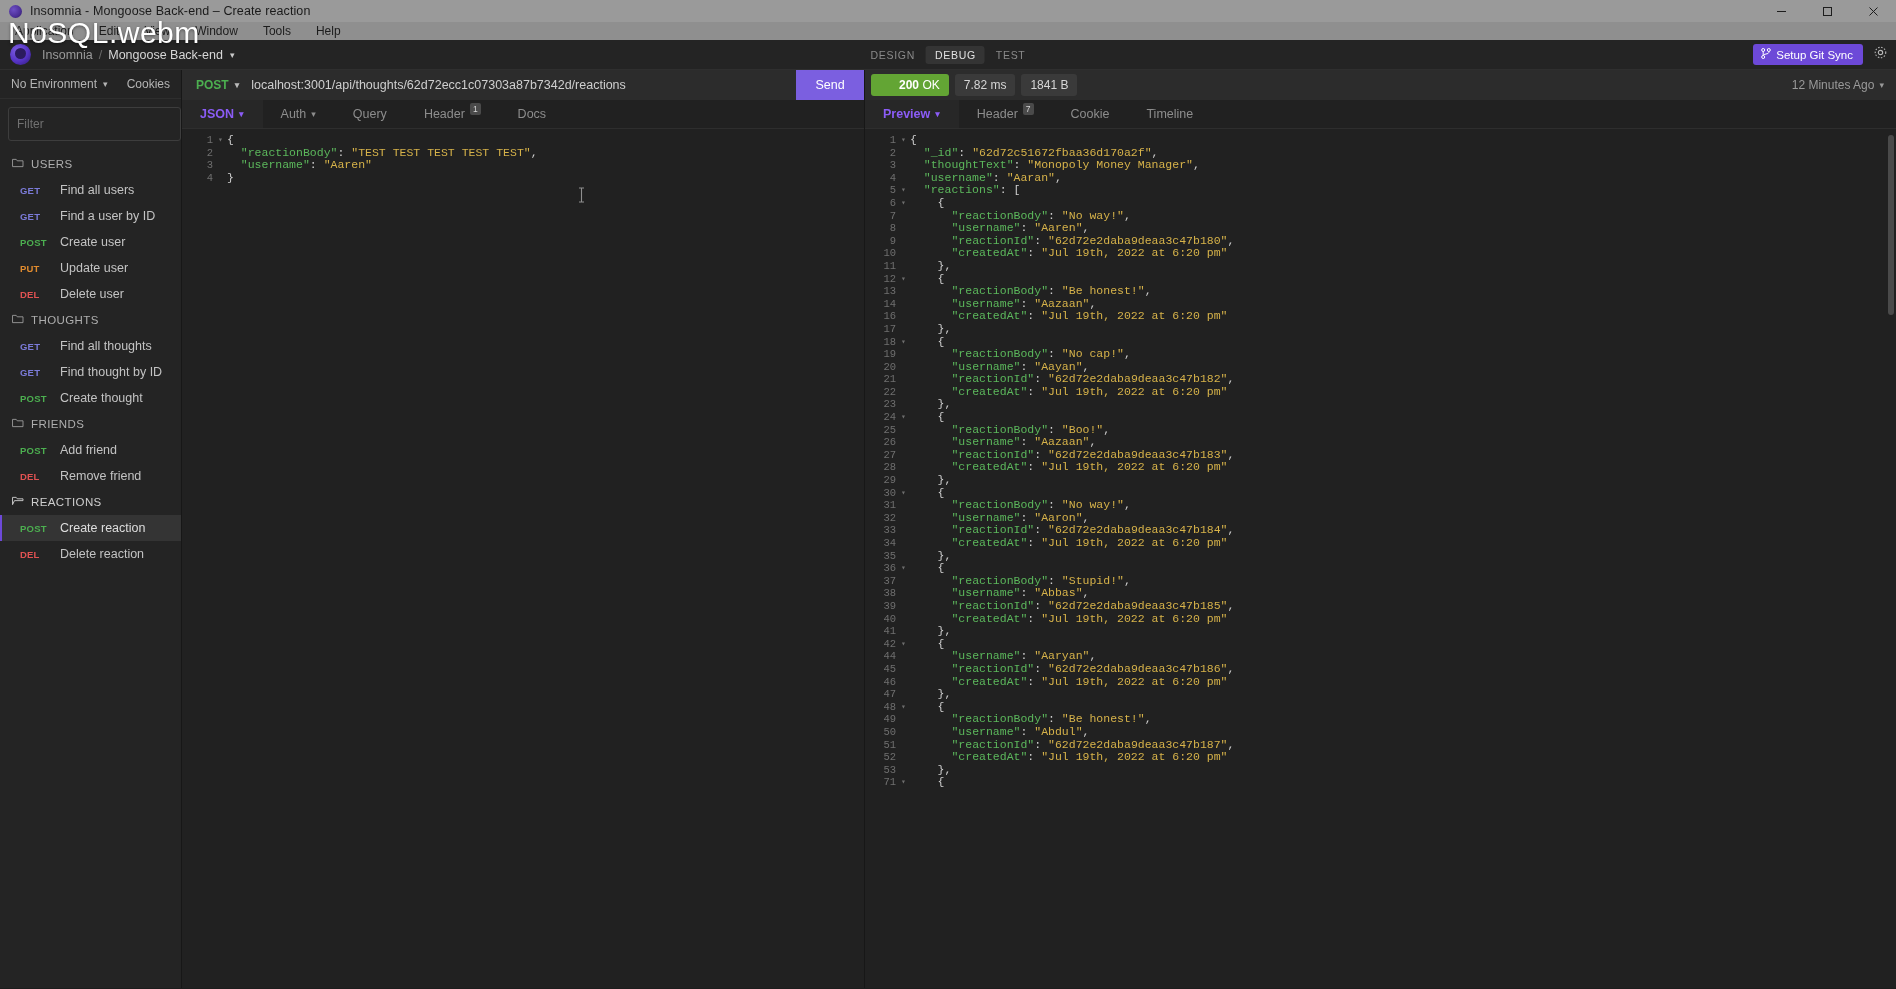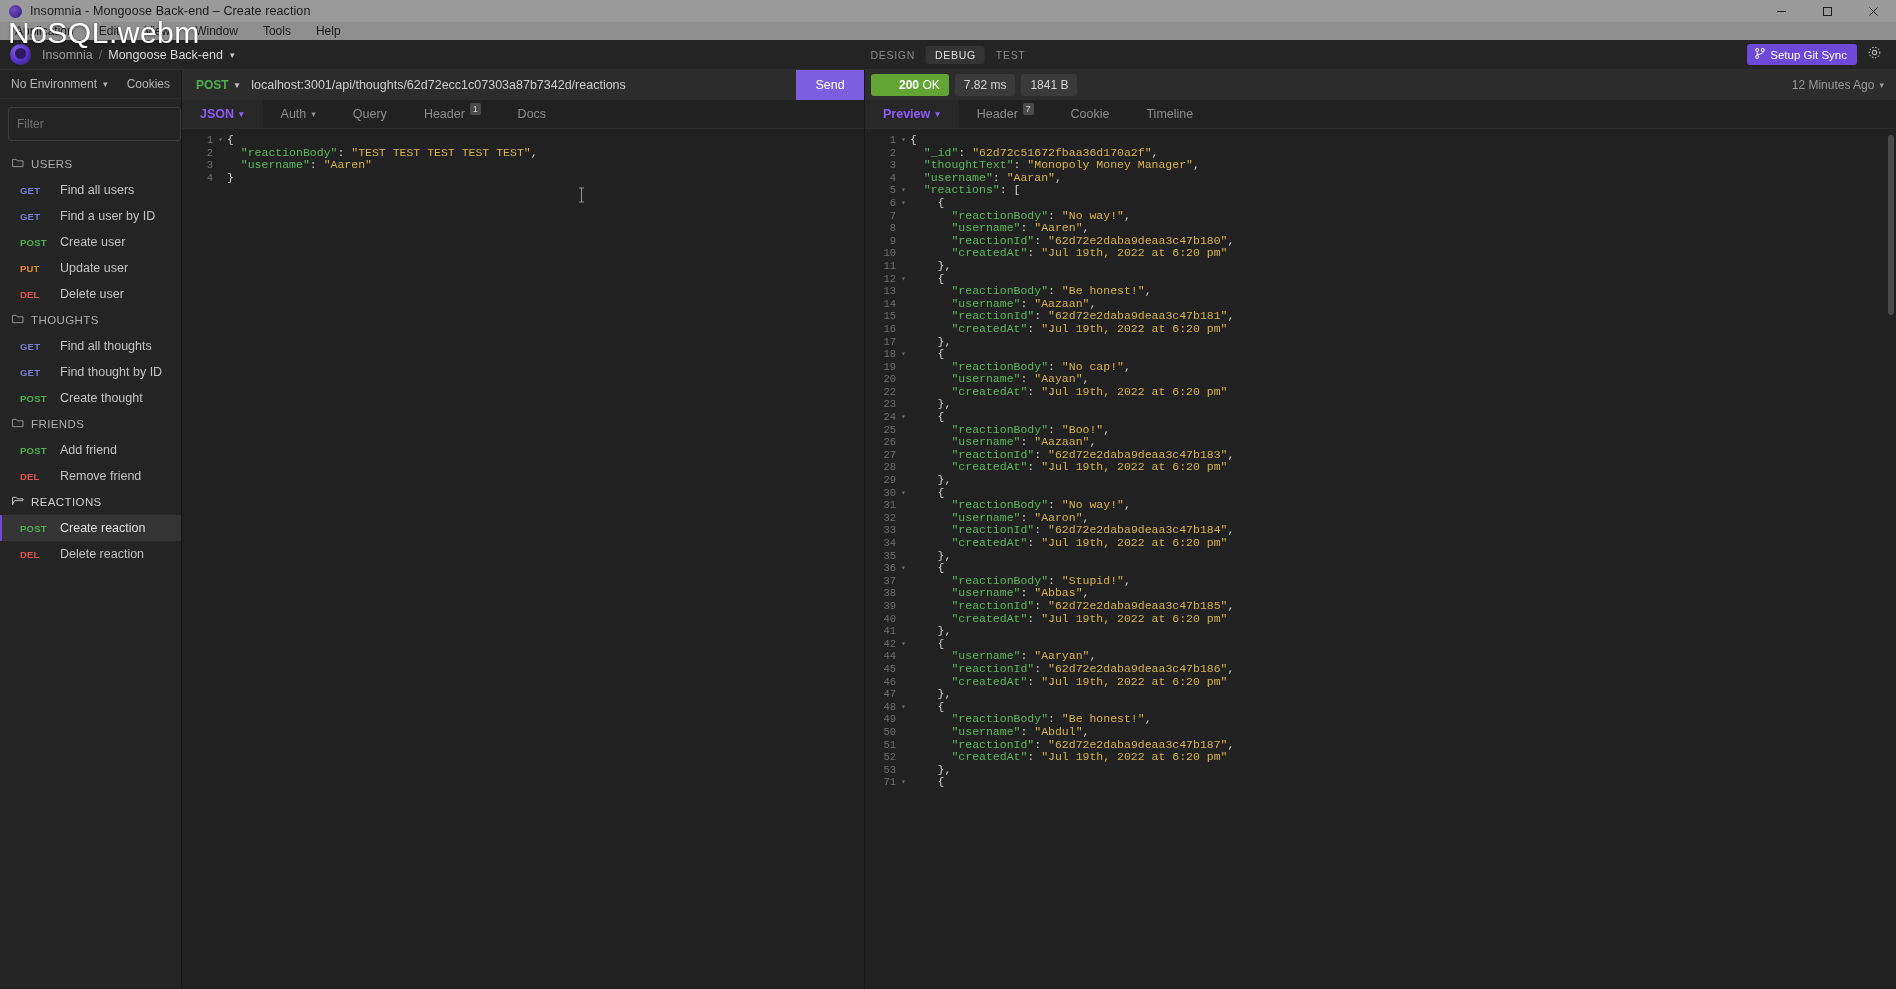--- a/index.html
+++ b/index.html
@@ -64,21 +64,21 @@
   .mode-switch {
     position: absolute; left: 50%; transform: translateX(-50%);
     display: flex; gap: 2px;
   }
   .mode {
     font-size: 10.5px; letter-spacing: .7px; color: #8a8a8a;
     padding: 3px 9px; border-radius: 3px;
   }
   .mode.active { background: #343434; color: #e2e2e2; }
 
-  .hdr-right { position: absolute; right: 0; display: flex; align-items: center; gap: 10px; padding-right: 14px; }
+  .hdr-right { position: absolute; right: 0; display: flex; align-items: center; gap: 10px; padding-right: 8px; }
   .git-sync {
     background: #6d49d8; color: #fff; font-size: 11.5px;
     padding: 4px 10px 4px 8px; border-radius: 3px;
     display: flex; align-items: center; gap: 5px;
   }
   .gear { color: #b9b9b9; }
 
   
   .workspace { display: flex; height: calc(989px - 22px - 18px - 31px); }
 
@@ -543,25 +543,20 @@
             <span class="gut">13</span>
             <span class="fold"></span>
             <span class="ctext">      <span class="k-key">"reactionBody"</span><span class="k-punc">: </span><span class="k-str">"Be honest!"</span><span class="k-punc">,</span></span>
           </div>
           <div class="cline">
             <span class="gut">14</span>
             <span class="fold"></span>
             <span class="ctext">      <span class="k-key">"username"</span><span class="k-punc">: </span><span class="k-str">"Aazaan"</span><span class="k-punc">,</span></span>
           </div>
           <div class="cline">
-            <span class="gut">15</span>
-            <span class="fold"></span>
-            <span class="ctext">      <span class="k-key">"reactionId"</span><span class="k-punc">: </span><span class="k-str">"62d72e2daba9deaa3c47b181"</span><span class="k-punc">,</span></span>
-          </div>
-          <div class="cline">
             <span class="gut">16</span>
             <span class="fold"></span>
             <span class="ctext">      <span class="k-key">"createdAt"</span><span class="k-punc">: </span><span class="k-str">"Jul 19th, 2022 at 6:20 pm"</span></span>
           </div>
           <div class="cline">
             <span class="gut">17</span>
             <span class="fold"></span>
             <span class="ctext">    <span class="k-punc">},</span></span>
           </div>
           <div class="cline">
@@ -571,20 +566,25 @@
           </div>
           <div class="cline">
             <span class="gut">19</span>
             <span class="fold"></span>
             <span class="ctext">      <span class="k-key">"reactionBody"</span><span class="k-punc">: </span><span class="k-str">"No cap!"</span><span class="k-punc">,</span></span>
           </div>
           <div class="cline">
             <span class="gut">20</span>
             <span class="fold"></span>
             <span class="ctext">      <span class="k-key">"username"</span><span class="k-punc">: </span><span class="k-str">"Aayan"</span><span class="k-punc">,</span></span>
+          </div>
+          <div class="cline">
+            <span class="gut">21</span>
+            <span class="fold"></span>
+            <span class="ctext">      <span class="k-key">"reactionId"</span><span class="k-punc">: </span><span class="k-str">"62d72e2daba9deaa3c47b182"</span><span class="k-punc">,</span></span>
           </div>
           <div class="cline">
             <span class="gut">22</span>
             <span class="fold"></span>
             <span class="ctext">      <span class="k-key">"createdAt"</span><span class="k-punc">: </span><span class="k-str">"Jul 19th, 2022 at 6:20 pm"</span></span>
           </div>
           <div class="cline">
             <span class="gut">23</span>
             <span class="fold"></span>
             <span class="ctext">    <span class="k-punc">},</span></span>

